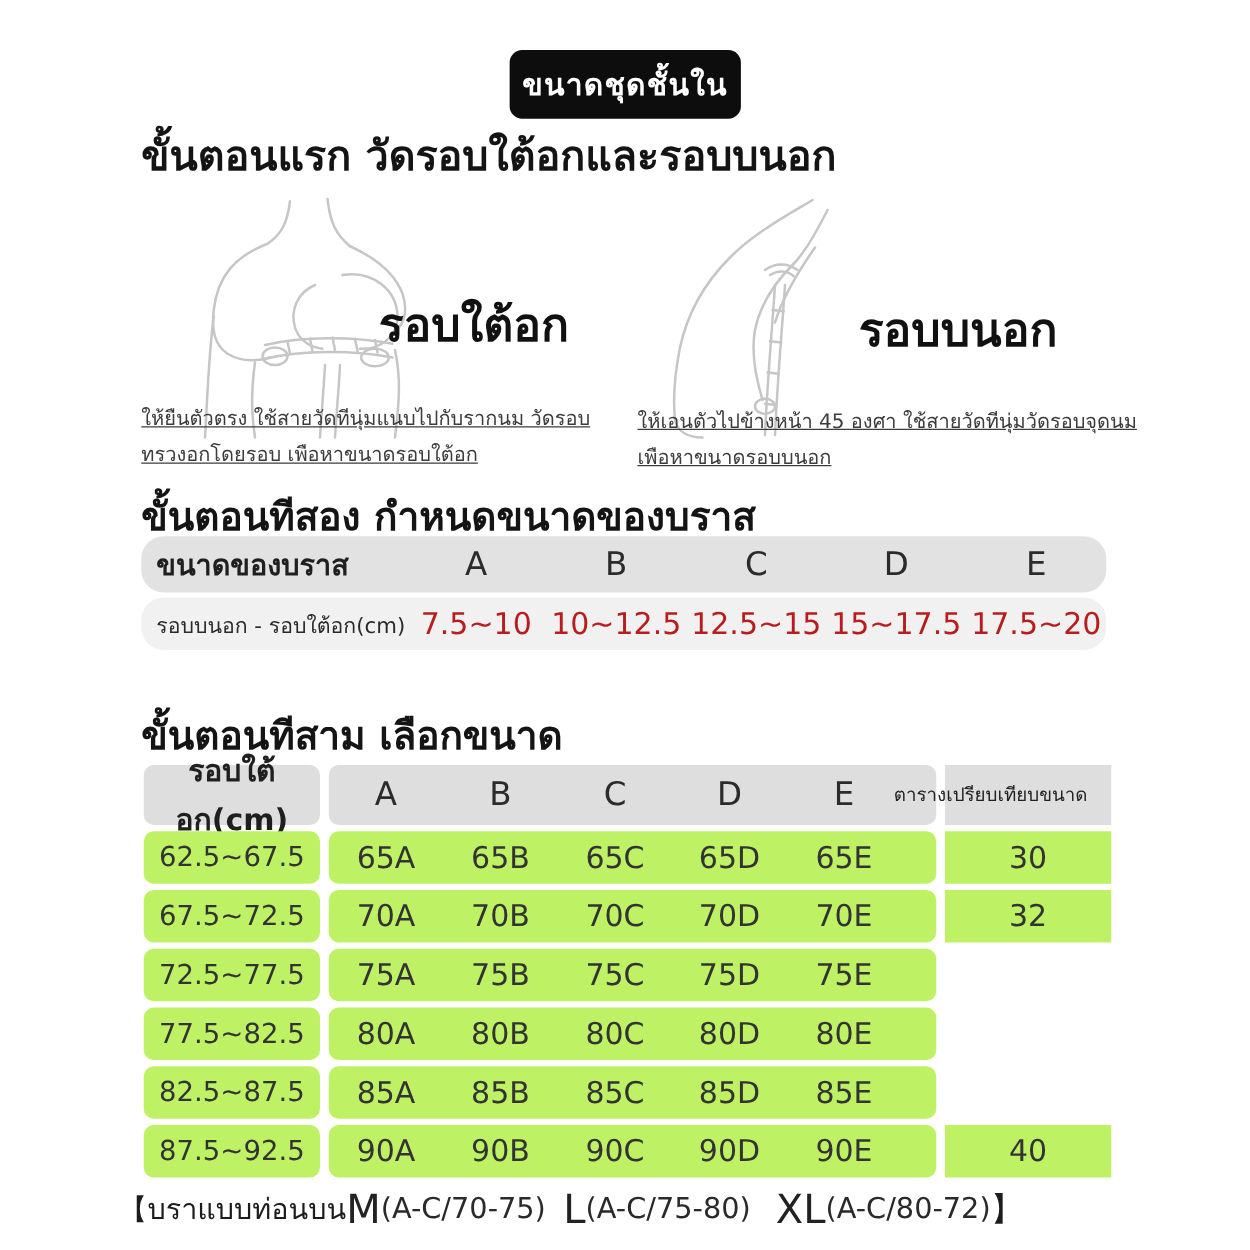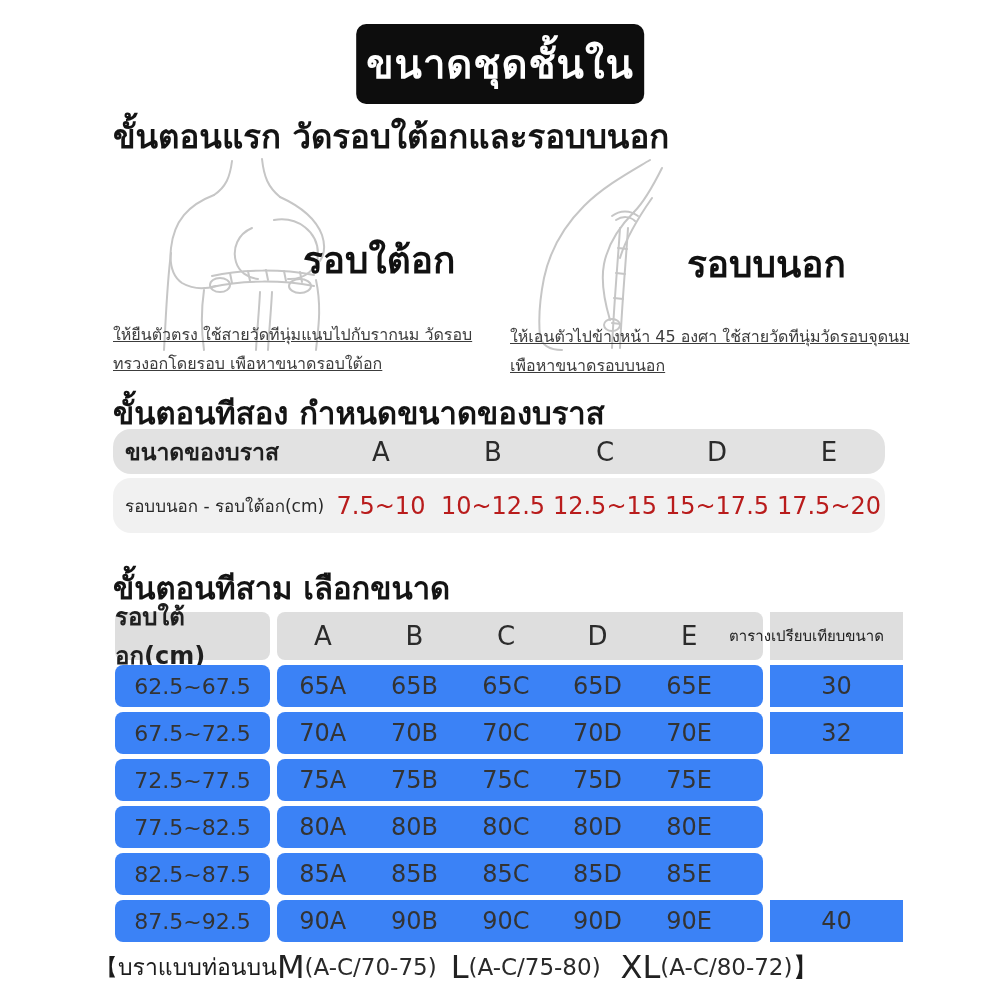--- a/index.html
+++ b/index.html
@@ -1,58 +1,58 @@
 <!DOCTYPE html>
 <html><head>
 <meta charset="utf-8">
 <style>
   html,body{margin:0;padding:0;background:#fff;}
   body{width:1000px;height:1000px;position:relative;overflow:hidden;
        font-family:"DejaVu Sans","Liberation Sans",sans-serif;color:#1c1c1c;}
   .abs{position:absolute;}
 
   
-  .banner{top:24px;left:50%;transform:translateX(-50%);background:#0d0d0d;color:#fff;
-          border-radius:10px;padding:8px 10px;font-size:40px;font-weight:bold;letter-spacing:1px;}
+  .banner{top:40px;left:50%;transform:translateX(-50%);background:#0d0d0d;color:#fff;
+          border-radius:10px;padding:8px 10px;font-size:24px;font-weight:bold;letter-spacing:1px;}
 
   
   .h{font-weight:bold;color:#141414;}
-  .h1{left:113px;top:98px;font-size:33px;margin-top:12px;}
+  .h1{left:113px;top:98px;font-size:33px;}
   .h2{left:113px;top:388px;font-size:31px;}
   .h3{left:113px;top:563px;font-size:31px;}
 
   
   .sketch{stroke:#c6c6c6;fill:none;stroke-width:2;stroke-linecap:round;stroke-linejoin:round;}
   .sketch-l{left:140px;top:158px;}
   .sketch-r{left:498px;top:158px;}
   .fig-label{font-size:37px;font-weight:bold;color:#111;}
   .lab-l{left:303px;top:230px;}
   .lab-r{left:687px;top:234px;}
   .para{font-size:16px;line-height:29px;color:#3c3c3c;white-space:pre-line;text-decoration:underline;}
   .para-l{left:113px;top:320px;width:410px;}
   .para-r{left:510px;top:322px;width:410px;}
 
   
   .t1bar{left:113px;top:429px;width:772px;height:45px;background:#e2e2e2;border-radius:18px;
          display:flex;align-items:center;}
-  .t1bar2{top:478px;height:55px;background:#f1f1f1;}
+  .t1bar2{top:478px;height:42px;background:#f1f1f1;}
   .t1label{width:200px;padding-left:12px;font-size:23px;font-weight:bold;color:#1f1f1f;flex:none;}
   .t1label2{font-size:17px;font-weight:normal;color:#2a2a2a;}
   .t1cell{flex:1;text-align:center;font-size:26px;color:#2b2b2b;}
   .t1val{font-size:24px;color:#b91c1c;}
 
   
   .t2{left:115px;top:612px;width:771px;}
   .t2row{display:flex;margin-bottom:5px;}
-  .t2c1{width:155px;flex:none;border-radius:8px;display:flex;align-items:center;justify-content:center;}
+  .t2c1{width:141px;flex:none;border-radius:8px;display:flex;align-items:center;justify-content:center;text-align:center;}
   .t2mid{width:486px;flex:none;margin-left:7px;border-radius:8px;display:flex;align-items:center;
          padding-right:28px;box-sizing:border-box;}
   .t2c3{width:133px;flex:none;margin-left:7px;border-radius:0;display:flex;align-items:center;justify-content:center;}
   .t2head>div{background:#dedede;height:48px;}
-  .t2data>div{background:#3b82f6;height:42px;}
+  .t2data>div{background:#bef264;height:42px;}
   .t2cell{flex:1;text-align:center;}
   .t2h1{font-size:24px;font-weight:bold;color:#1f1f1f;}
   .t2hcup{font-size:26px;color:#2b2b2b;}
   .t2hlast{font-size:15px;color:#222;white-space:nowrap;transform:translateX(-30px);}
   .t2range{font-size:22px;color:#333;}
   .t2size{font-size:24px;color:#333;}
   .t2us{font-size:24px;color:#333;}
 
   
   .footer{left:95px;top:948px;width:820px;display:flex;align-items:center;

